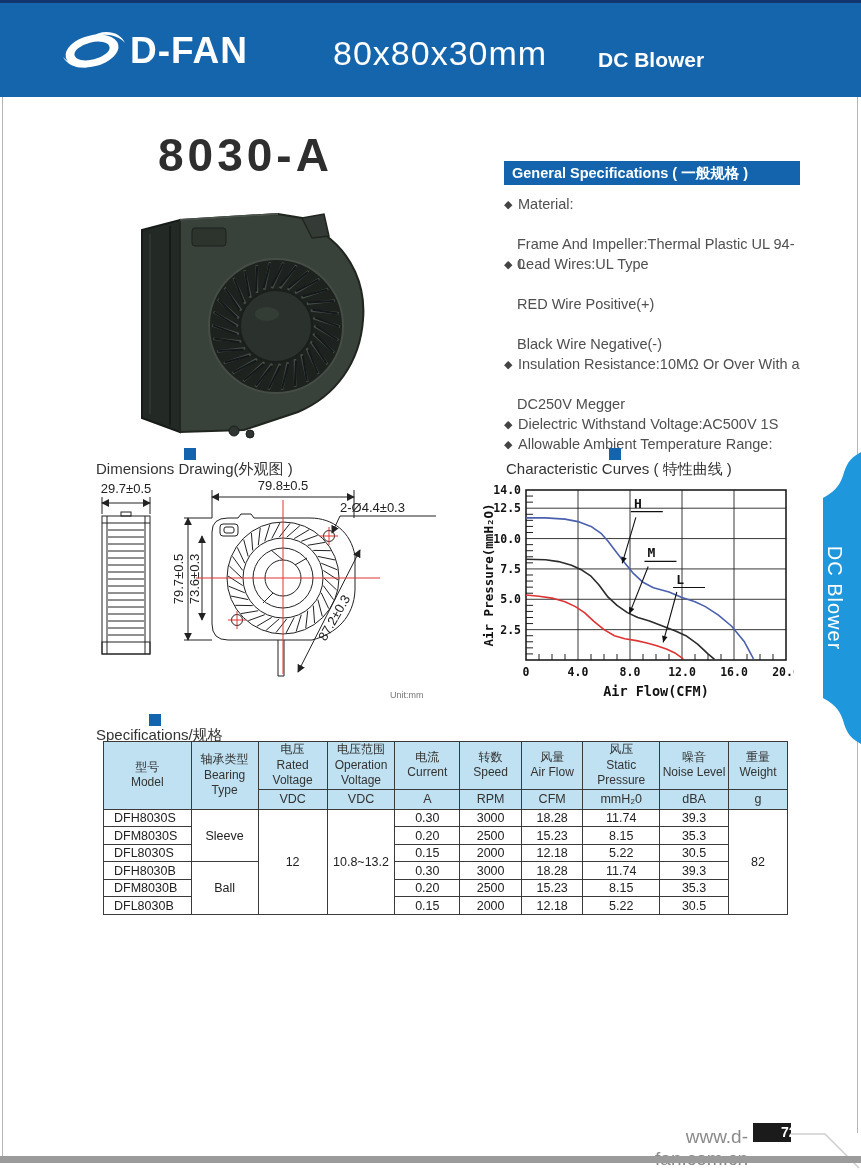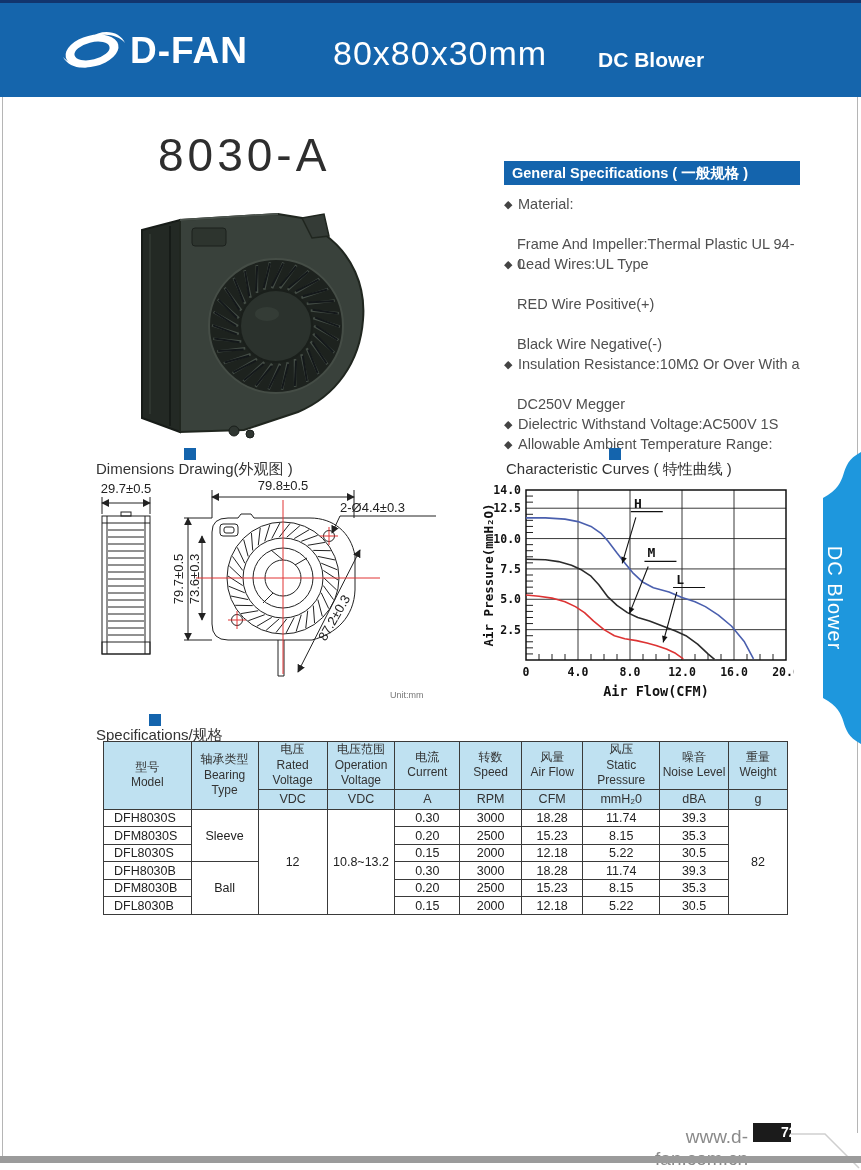--- a/index.html
+++ b/index.html
@@ -17,21 +17,21 @@
   .banner { position:absolute; left:0; top:0; width:861px; height:97px;
             background:#1565ac; border-top:3px solid #12356e; }
   .logo-wrap { position:absolute; left:62px; top:24px; display:flex; align-items:center; }
   .logo-mark { width:64px; height:48px; }
   .logo-text { color:#fff; font-size:37px; font-weight:bold; letter-spacing:1px; margin-left:4px; }
   .banner-size { position:absolute; left:333px; top:31px; color:#fff; font-size:34px; letter-spacing:1px; }
   .banner-type { position:absolute; left:598px; top:45px; color:#fff; font-size:21px; font-weight:600; }
 
   
   .model-title { position:absolute; left:158px; top:128px; font-size:46px; letter-spacing:4px;
-                 color:#2e2e2e; font-weight:400; }
+                 color:#2e2e2e; font-weight:700; }
   .photo-svg { position:absolute; left:126px; top:206px; }
 
   
   .gs { position:absolute; left:504px; top:161px; width:296px; }
   .gs-bar { background:#1464ad; color:#fff; height:24px; line-height:24px;
             font-size:14.5px; font-weight:600; padding-left:8px; }
   .gs-lines { margin-top:9px; }
   .gs-line { display:flex; font-size:14.5px; color:#4f4f4f; height:20px; line-height:20px; }
   .gs-bullet { width:14px; font-size:11px; color:#444; }
   .gs-line.cont { padding-left:13px;margin-top:20px; }

